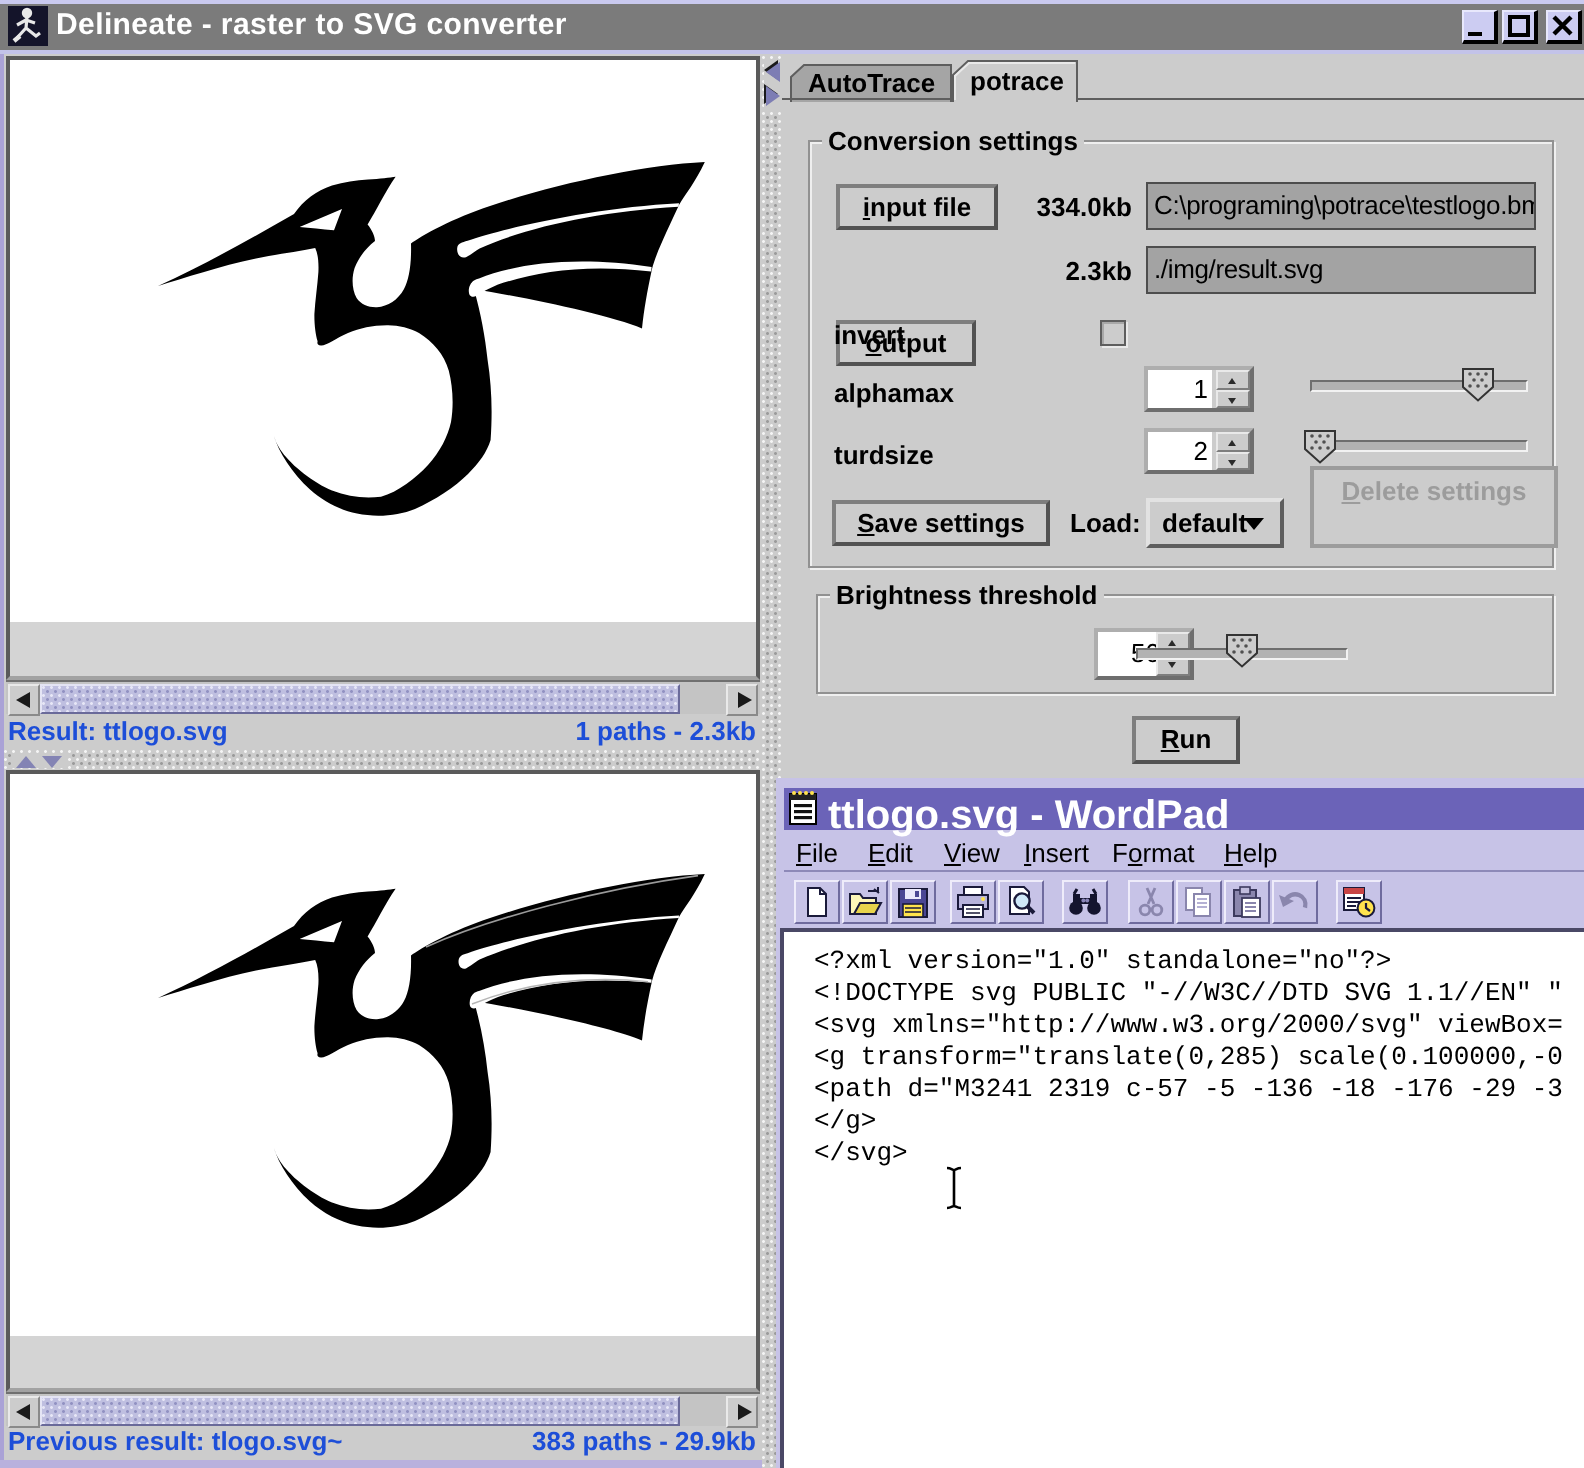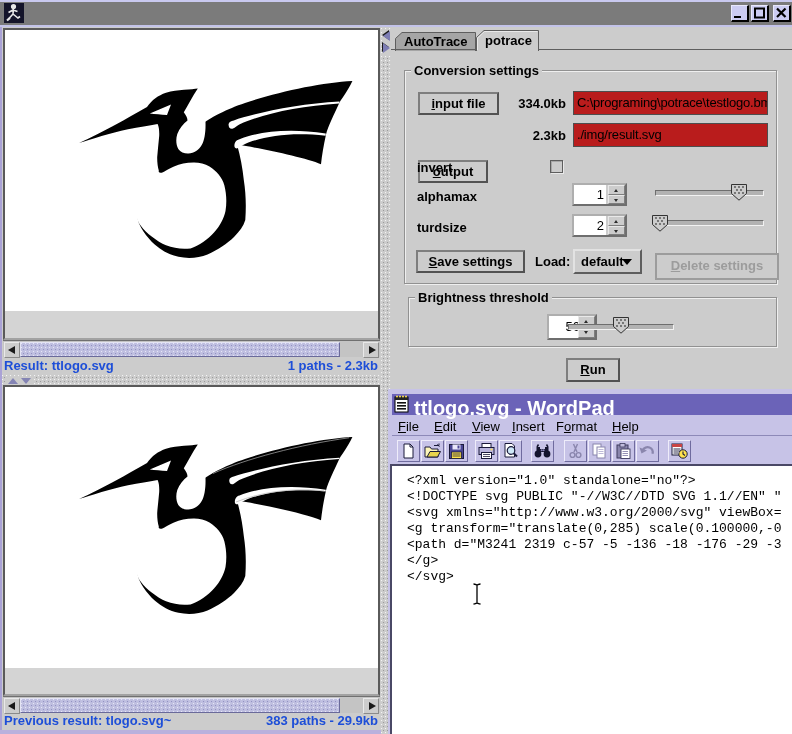--- a/index.html
+++ b/index.html
@@ -13,21 +13,21 @@
 #titletext{left:28px;top:4px;font-size:15px;font-weight:bold;color:#fff;letter-spacing:0.2px;}
 .wbtn{top:5px;width:18px;height:17px;background:#ccccf2;
   border-right:2px solid #000;border-bottom:2px solid #000;
   border-left:1px solid #e8e8fc;border-top:1px solid #e8e8fc;box-sizing:border-box;}
 
 .mbtn{background:#ccc;border:2px solid;border-color:#7e7e7e #525252 #525252 #7e7e7e;
   box-sizing:border-box;text-align:center;font-weight:bold;font-size:13px;color:#000;}
 .mbtn u,.dbtn u{text-decoration:underline;}
 .dbtn{background:#ccc;border:2px solid #9c9c9c;box-sizing:border-box;text-align:center;
   font-weight:bold;font-size:13px;color:#9c9c9c;}
-.tfield{background:#b91c1c;border:1px solid #4d4d4d;box-sizing:border-box;
+.tfield{background:#a3a3a3;border:1px solid #4d4d4d;box-sizing:border-box;
   font-size:13px;letter-spacing:-0.18px;color:#000;padding-left:3px;overflow:hidden;white-space:nowrap;}
 .blab{font-weight:bold;font-size:13px;color:#000;}
 .groupbox{border:1px solid #919191;box-shadow:1px 1px 0 #efefef, inset 1px 1px 0 #efefef;}
 .gtitle{position:absolute;top:-8px;left:6px;background:#ccc;padding:0 3px;
   font-weight:bold;font-size:13px;color:#000;}
 .bumps{background-color:#ccc;
  background-image:radial-gradient(circle at 0.75px 0.75px,#f4f4f4 0.62px,rgba(0,0,0,0) 0.8px),
   radial-gradient(circle at 2.75px 2.75px,#9b9b9b 0.62px,rgba(0,0,0,0) 0.8px);
  background-size:4px 4px;}
 .lbumps{background-color:#bfbfe0;
@@ -64,20 +64,21 @@
     <div class="topline abs"></div>
     <div class="botline abs"></div>
     <svg class="abs" style="left:4px;top:3px" width="20" height="20" viewBox="0 0 20 20">
       <rect x="0" y="0" width="20" height="20" fill="#14142a"></rect>
       <g stroke="#e8e8e8" stroke-width="1.6" fill="none">
         <circle cx="9.5" cy="3.5" r="1.8" fill="#e8e8e8"></circle>
         <path d="M9.5 5.5 L9 11 M9 7 L4.5 9.5 M9 7 L13.5 8.5 M9 11 L4 16.5 M9 11 L14 15 L16 13.5"></path>
         <path d="M3 17.5 L6 15" stroke-width="2.2"></path>
       </g>
     </svg>
+    <div id="titletext" class="abs">Delineate - raster to SVG converter</div>
     <div class="wbtn abs" style="left:731px">
       <svg width="15" height="14" viewBox="0 0 15 14">
           <rect x="2" y="10" width="7" height="2" fill="#000"></rect>
         </svg>
     </div>
     <div class="wbtn abs" style="left:751px">
       <svg width="15" height="14" viewBox="0 0 15 14">
           <rect x="3" y="2.5" width="9" height="9" fill="none" stroke="#000" stroke-width="2"></rect>
         </svg>
     </div>
@@ -281,21 +282,21 @@
             <circle cx="8" cy="9" r="0.9"></circle>
             <circle cx="12" cy="9" r="0.9"></circle>
           </g>
       </svg>
       <div class="abs mbtn" style="left:11px;top:179px;width:109px;height:23px;line-height:19px;"><u>S</u>ave settings</div>
       <div class="abs blab" style="left:130px;top:183px;">Load:</div>
       <div class="abs" style="left:168px;top:178px;width:69px;height:25px;background:#ccc;box-sizing:border-box;
         border:2px solid;border-color:#e2e2e2 #5e5e5e #5e5e5e #e2e2e2;font-weight:bold;font-size:13px;line-height:21px;padding-left:6px;">default
         <div class="abs" style="right:8px;top:8px;width:0;height:0;border-left:5px solid rgba(0,0,0,0);border-right:5px solid rgba(0,0,0,0);border-top:6px solid #000;"></div>
       </div>
-      <div class="abs dbtn" style="left:250px;top:182px;width:124px;height:27px;line-height:21px;"><u>D</u>elete settings</div>
+      <div class="abs dbtn" style="left:250px;top:162px;width:124px;height:41px;line-height:21px;"><u>D</u>elete settings</div>
     </div>
 
     <div class="abs groupbox" style="left:17px;top:270px;width:367px;height:48px;">
       <div class="gtitle">Brightness threshold</div>
       <div class="abs spin" style="left:94px;top:16px;width:50px;height:26px;margin-left:44px;">
         <div class="ed" style="left:0;top:0;width:31px;height:22px;line-height:22px;padding-right:2px;">50</div>
         <div class="sarr" style="right:0;top:0;height:11px;">
             <div class="tri-up" style="left:5px;top:3px;"></div>
           </div>
         <div class="sarr" style="right:0;top:11px;height:11px;">

